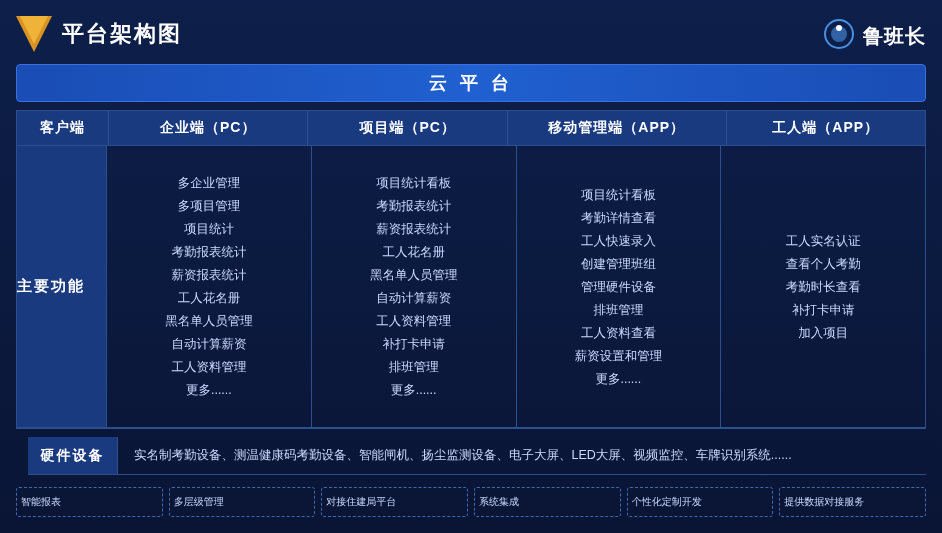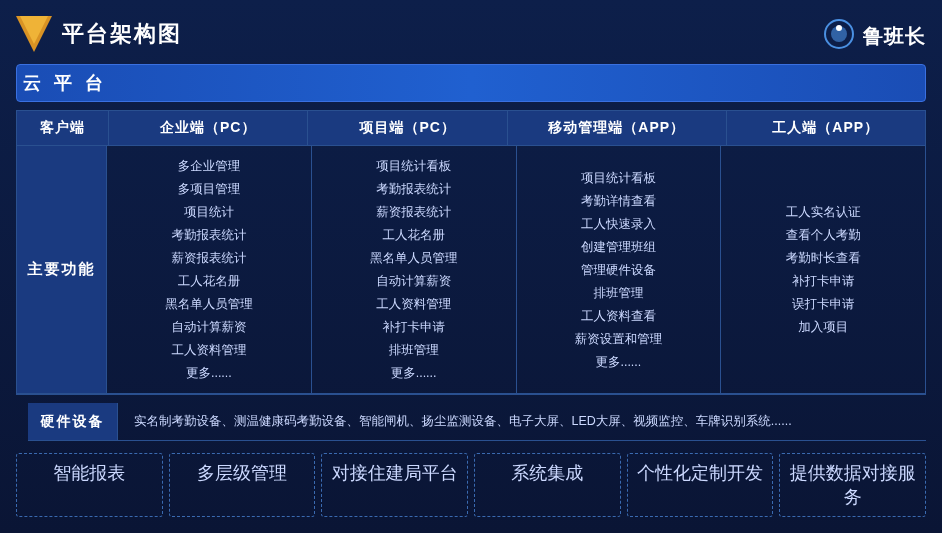--- a/index.html
+++ b/index.html
@@ -57,20 +57,21 @@
       font-size: 20px;
       font-weight: bold;
       letter-spacing: 1px;
     }
 
     
     .cloud-banner {
       background: linear-gradient(90deg, #1a4db5 0%, #2060d0 50%, #1a4db5 100%);
       border: 1px solid #3a70e0;
       border-radius: 4px;
+      text-align: center;
       padding: 6px;
       color: #ffffff;
       font-size: 18px;
       font-weight: bold;
       letter-spacing: 4px;
     }
 
     
     .main-table {
       border: 1px solid #2a5090;
@@ -106,21 +107,20 @@
     
     .content-row {
       display: flex;
       flex: 1;
       border-bottom: 1px solid #2a5090;
     }
 
     .row-label-cell {
       display: flex;
       align-items: center;
-      justify-content: center;
       background: #1a3a80;
       border-right: 1px solid #2a5090;
       width: 90px;
       flex-shrink: 0;
     }
     .row-label {
       color: #ffffff;
       font-size: 15px;
       font-weight: bold;
       letter-spacing: 2px;
@@ -178,24 +178,23 @@
     
     .tags-row {
       display: flex;
       gap: 6px;
       padding: 4px 0;
     }
     .tag-item {
       flex: 1;
       border: 1px dashed #3a6ab0;
       border-radius: 3px;
-      text-align: center;
       padding: 7px 4px;
       color: #ccd9ff;
-      font-size: 18px;
+      font-size: 10px;
       background: transparent;
     }
   </style>
 </head>
 <body>
 
 <div class="container">
 
   <div class="header">
     <div class="header-left">
@@ -272,21 +271,20 @@
           <div class="func-item">工人资料查看</div>
           <div class="func-item">薪资设置和管理</div>
           <div class="func-item">更多......</div>
         </div>
 
       <div class="func-cell col-worker" id="worker-cell">
           <div class="func-item">工人实名认证</div>
           <div class="func-item">查看个人考勤</div>
           <div class="func-item">考勤时长查看</div>
           <div class="func-item">补打卡申请</div>
-          <div class="func-item">误打卡申请</div>
           <div class="func-item">加入项目</div>
         </div>
     </div>
 
   </div>
 
   <div class="hardware-row">
     <div class="hardware-label">硬件设备</div>
     <div class="hardware-content">实名制考勤设备、测温健康码考勤设备、智能闸机、扬尘监测设备、电子大屏、LED大屏、视频监控、车牌识别系统......</div>
   </div>

